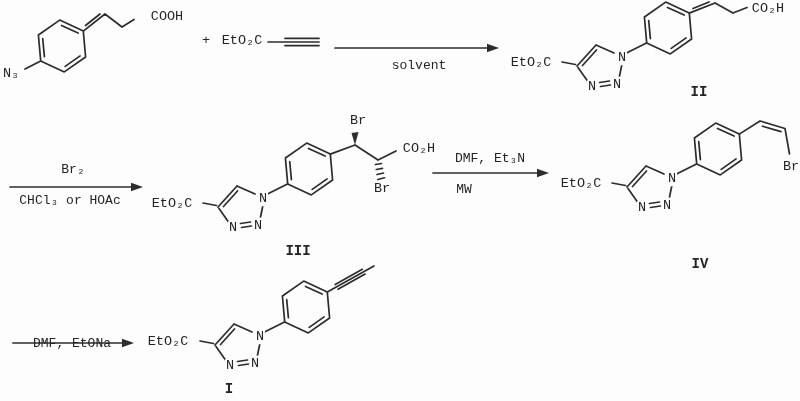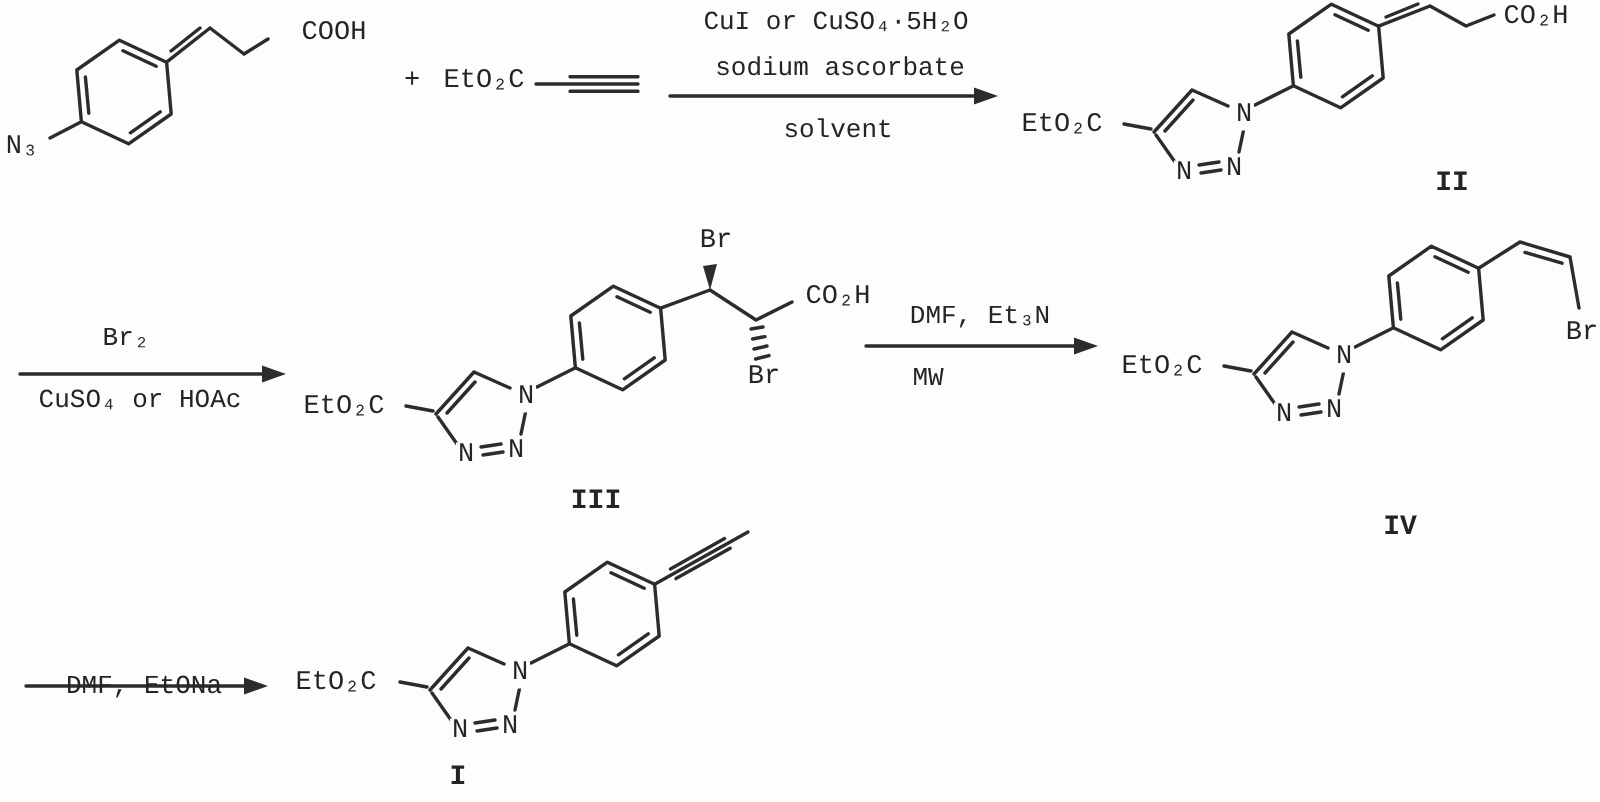--- a/index.html
+++ b/index.html
@@ -111,33 +111,31 @@
       <path d="M327.3 292.1 L374 266 M338 289.3 L365.1 274.1 M335.2 284.5 L362.3 269.3"></path>
     </g>
   </svg>
 
   <span class="t" style="left:167px;top:17px">COOH</span>
   <span class="t" style="left:11px;top:74px">N₃</span>
 
   <span class="t" style="left:206px;top:41px">+</span>
   <span class="t" style="left:242px;top:41px">EtO₂C</span>
 
-  <span class="t rg" style="left:418px;top:11px">CuI or CuSO₄·5H₂O</span>
-  <span class="t rg" style="left:420px;top:34px">sodium ascorbate</span>
   <span class="t rg" style="left:419px;top:65px">solvent</span>
 
   <span class="t" style="left:531px;top:63px">EtO₂C</span>
   <span class="t" style="left:622px;top:58px">N</span>
   <span class="t" style="left:617px;top:85px">N</span>
   <span class="t" style="left:592px;top:87px">N</span>
   <span class="t" style="left:768px;top:9px">CO₂H</span>
-  <span class="t nm" style="left:726px;top:92px">II</span>
+  <span class="t nm" style="left:699px;top:92px">II</span>
 
-  <span class="t rg" style="left:63px;top:169px">Br₂</span>
-  <span class="t rg" style="left:70px;top:200px">CuSO₄ or HOAc</span>
+  <span class="t rg" style="left:73px;top:169px">Br₂</span>
+  <span class="t rg" style="left:70px;top:200px">CHCl₃ or HOAc</span>
 
   <span class="t" style="left:172px;top:204px">EtO₂C</span>
   <span class="t" style="left:263px;top:199px">N</span>
   <span class="t" style="left:258px;top:226px">N</span>
   <span class="t" style="left:233px;top:228px">N</span>
   <span class="t" style="left:358px;top:121px">Br</span>
   <span class="t" style="left:382px;top:189px">Br</span>
   <span class="t" style="left:419px;top:149px">CO₂H</span>
   <span class="t nm" style="left:298px;top:251px">III</span>
 

